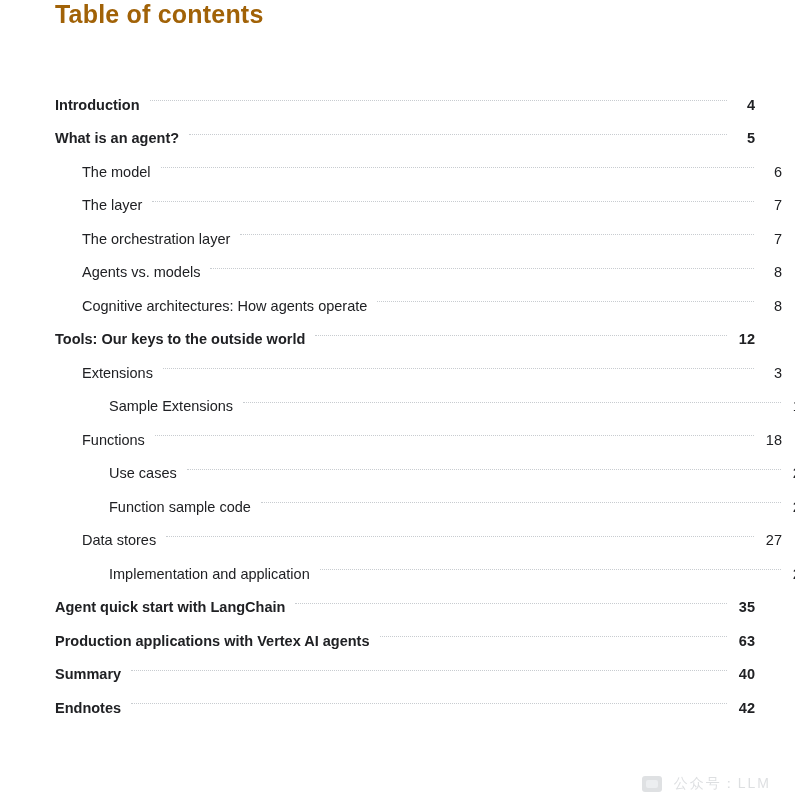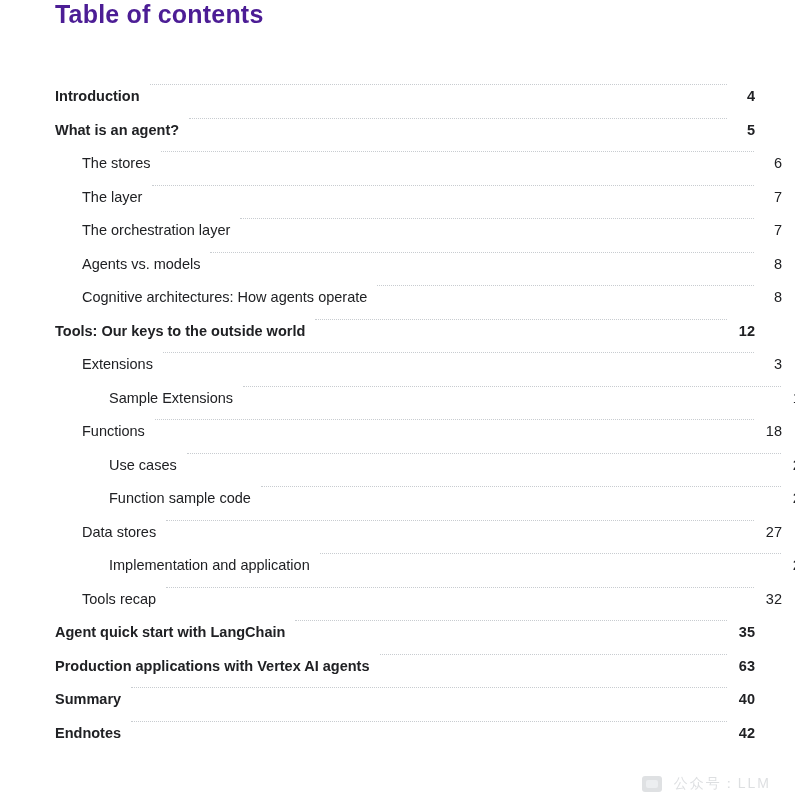--- a/index.html
+++ b/index.html
@@ -21,32 +21,32 @@
     height: 795px;
     box-sizing: border-box;
     padding: 0;
   }
   .toc-title {
     position: absolute;
     left: 55px;
     top: 0px;
     font-size: 25px;
     font-weight: bold;
-    color: #4c1d95;
+    color: #a16207;
     letter-spacing: 0.2px;
   }
   .toc-list {
     position: absolute;
     left: 55px;
     top: 88px;
     width: 700px;
   }
   .toc-row {
     display: flex;
-    align-items: flex-start;
+    align-items: center;
     width: 100%;
     height: 33.5px;
     white-space: nowrap;
   }
   .toc-label {
     flex: 0 0 auto;
     font-size: 14.5px;
     color: #202124;
     padding-right: 6px;
   }
@@ -123,21 +123,21 @@
         <span class="toc-label">Introduction</span>
         <span class="toc-dots"></span>
         <span class="toc-page">4</span>
       </div>
       <div class="toc-row lvl1">
         <span class="toc-label">What is an agent?</span>
         <span class="toc-dots"></span>
         <span class="toc-page">5</span>
       </div>
       <div class="toc-row lvl2">
-        <span class="toc-label">The stores</span>
+        <span class="toc-label">The model</span>
         <span class="toc-dots"></span>
         <span class="toc-page">6</span>
       </div>
       <div class="toc-row lvl2">
         <span class="toc-label">The layer</span>
         <span class="toc-dots"></span>
         <span class="toc-page">7</span>
       </div>
       <div class="toc-row lvl2">
         <span class="toc-label">The orchestration layer</span>
@@ -186,25 +186,20 @@
       </div>
       <div class="toc-row lvl2">
         <span class="toc-label">Data stores</span>
         <span class="toc-dots"></span>
         <span class="toc-page">27</span>
       </div>
       <div class="toc-row lvl3">
         <span class="toc-label">Implementation and application</span>
         <span class="toc-dots"></span>
         <span class="toc-page">28</span>
-      </div>
-      <div class="toc-row lvl2">
-        <span class="toc-label">Tools recap</span>
-        <span class="toc-dots"></span>
-        <span class="toc-page">32</span>
       </div>
       <div class="toc-row lvl1">
         <span class="toc-label">Agent quick start with LangChain</span>
         <span class="toc-dots"></span>
         <span class="toc-page">35</span>
       </div>
       <div class="toc-row lvl1">
         <span class="toc-label">Production applications with Vertex AI agents</span>
         <span class="toc-dots"></span>
         <span class="toc-page">63</span>

